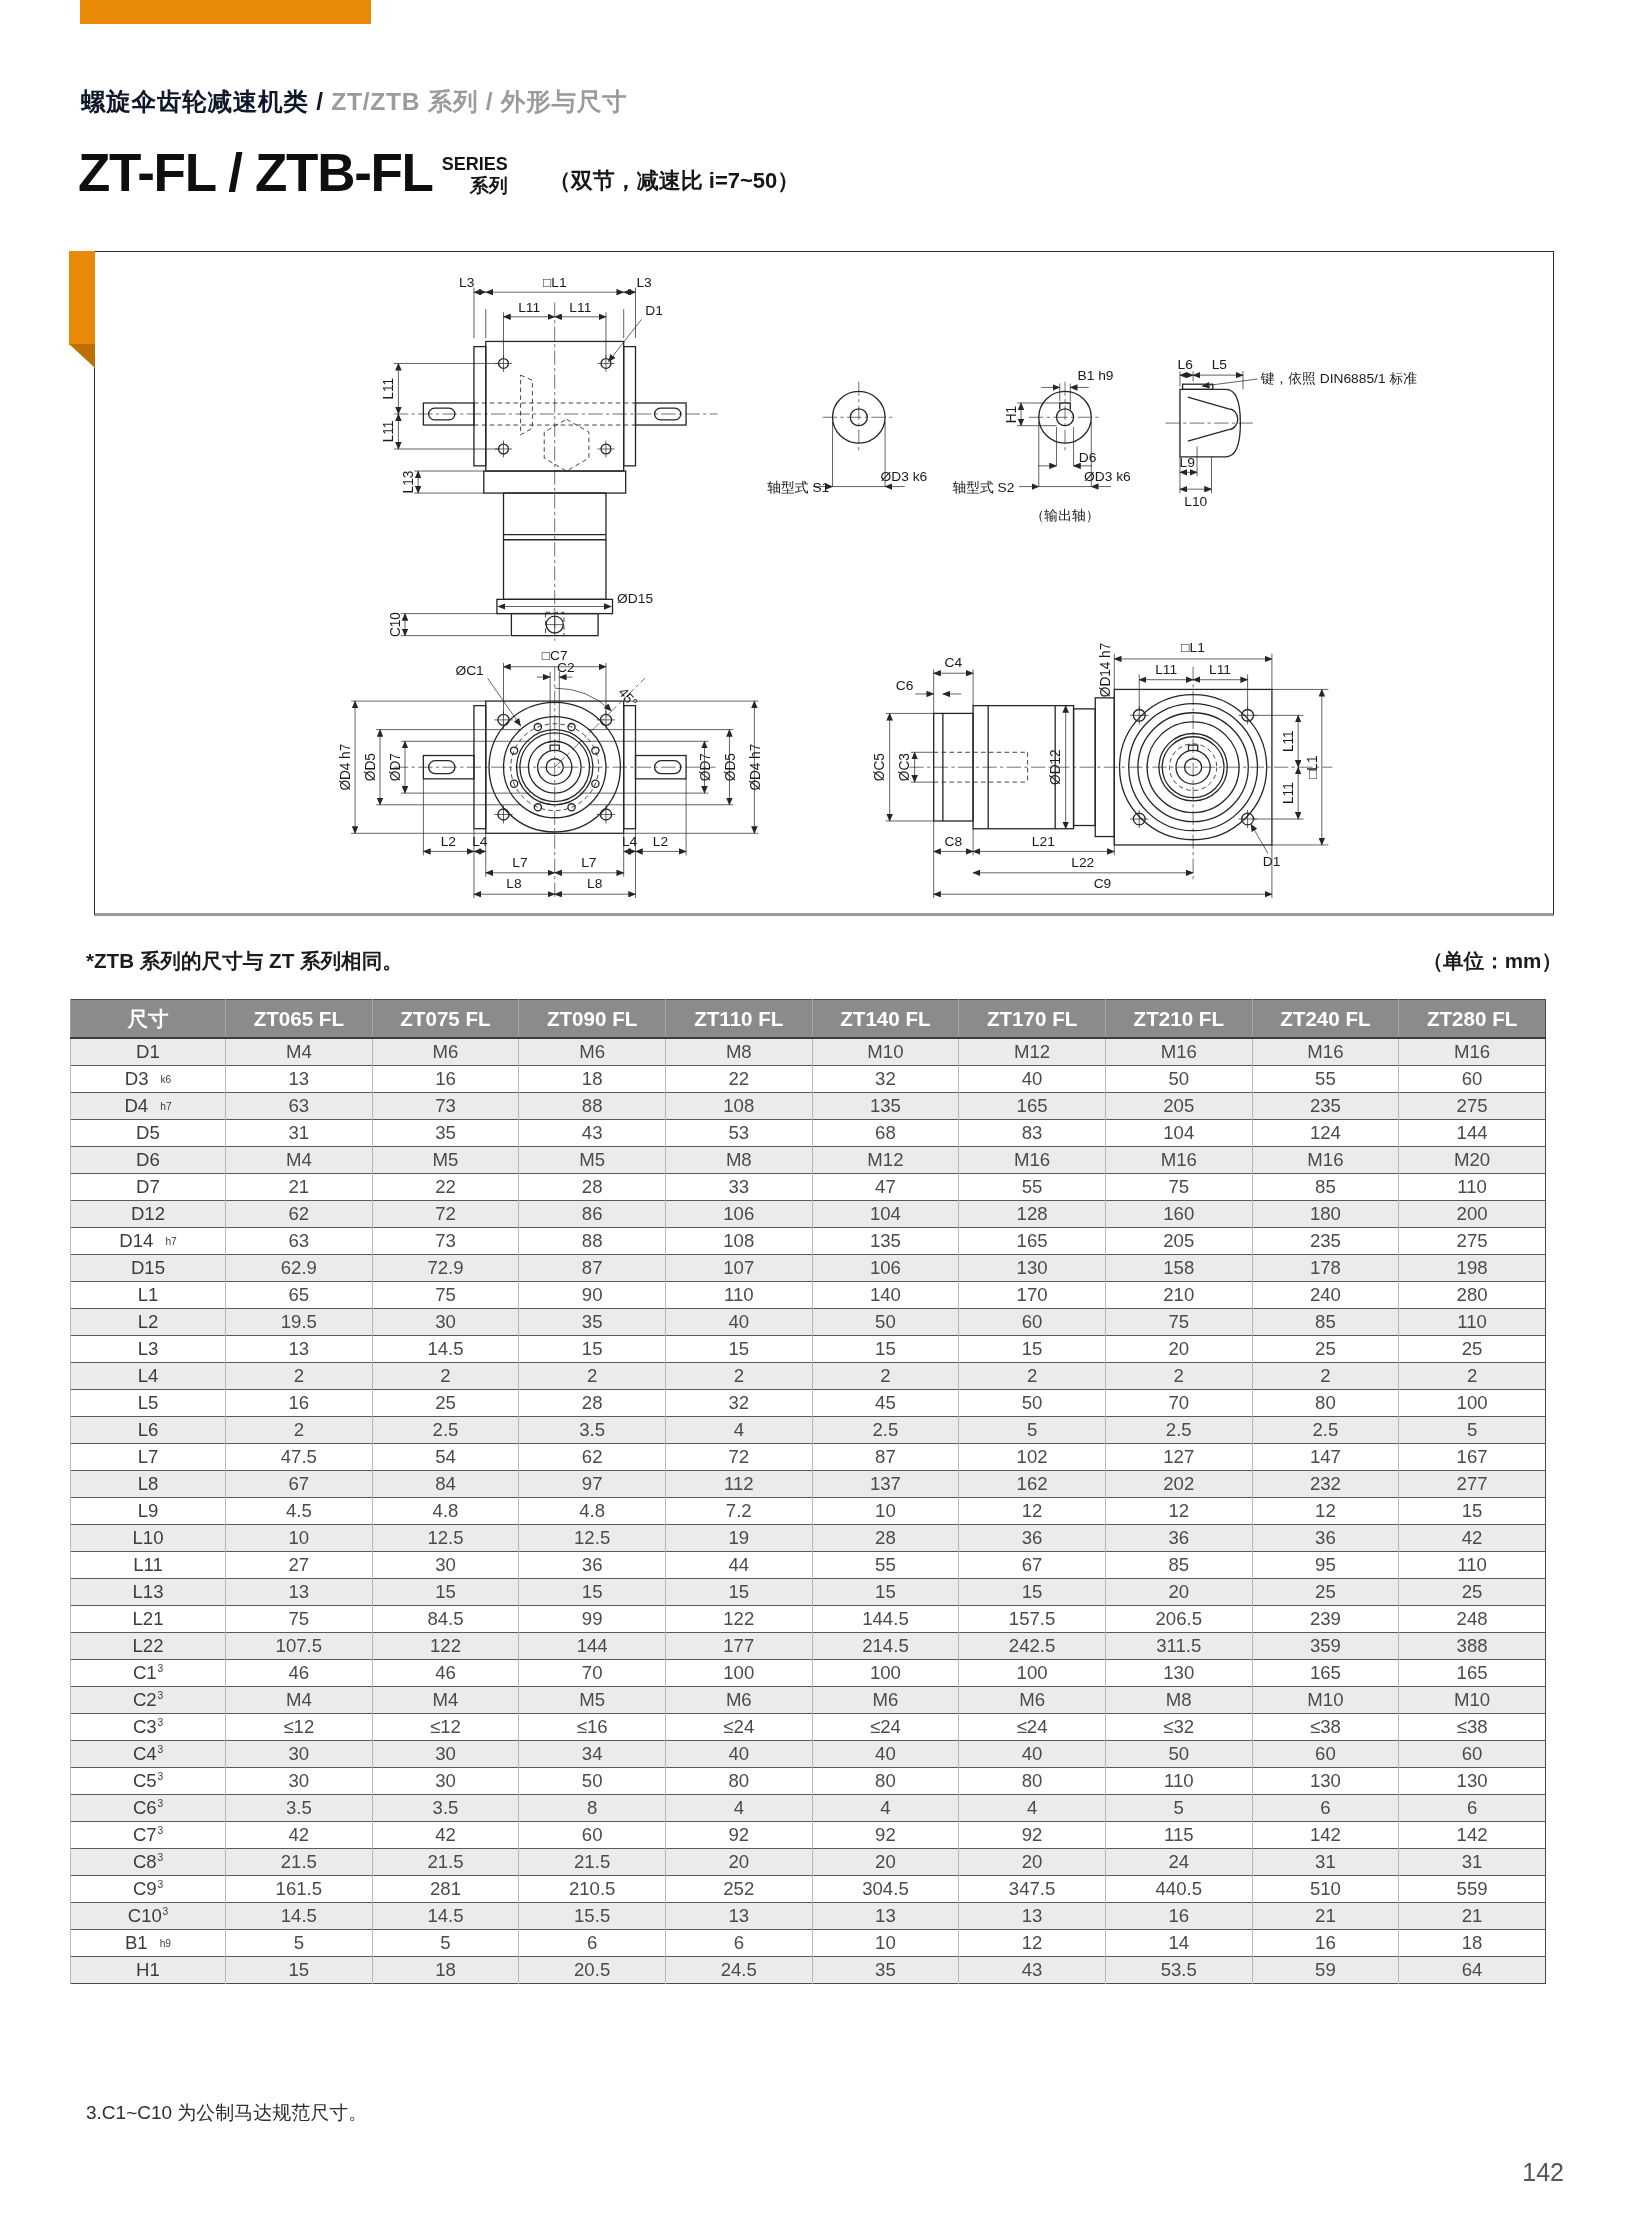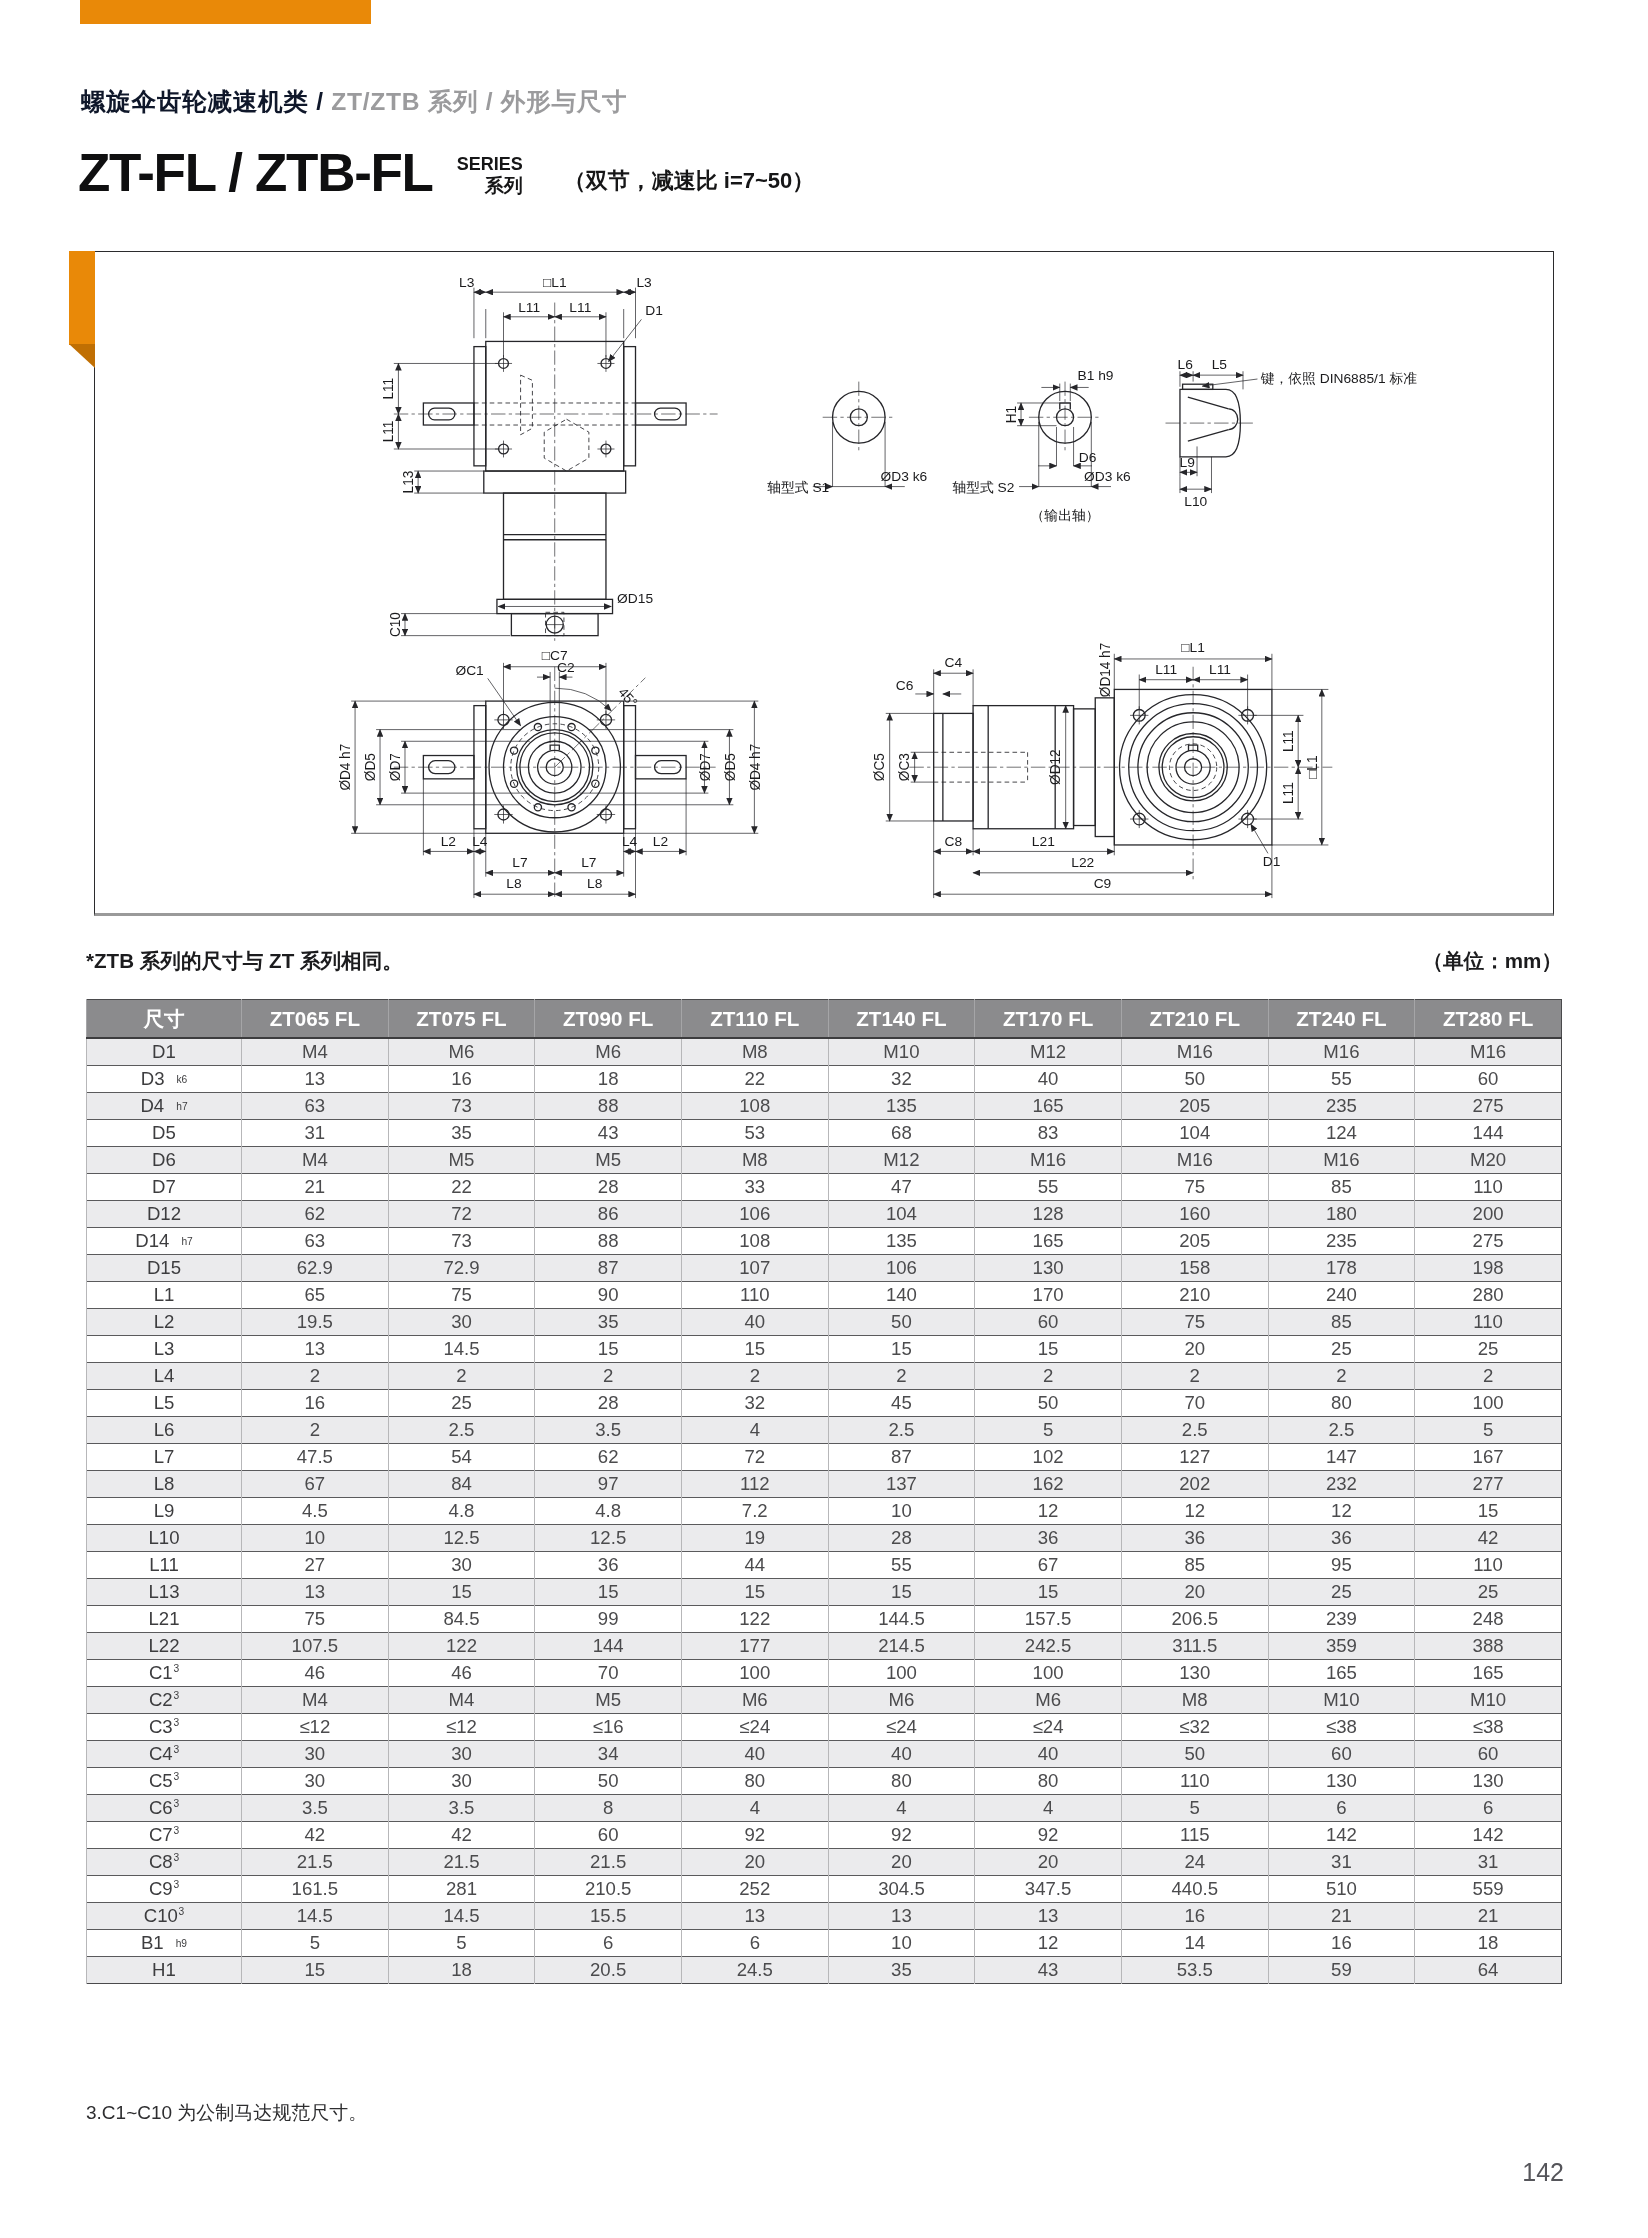--- a/index.html
+++ b/index.html
@@ -4,33 +4,33 @@
 <style>
   html,body{margin:0;padding:0;}
   body{width:1649px;height:2239px;position:relative;background:#ffffff;
        font-family:"Liberation Sans", sans-serif;overflow:hidden;}
   .top-bar{position:absolute;left:80px;top:0;width:291px;height:24px;background:#E98908;}
   .page-header{position:absolute;left:81px;top:85px;font-size:24.6px;font-weight:bold;letter-spacing:0.7px;}
   .ph-bold{color:#0f172a;}
   .ph-light{color:#9b9b9d;}
   .title-block{position:absolute;left:78px;top:149px;display:flex;align-items:flex-end;text-align:right;}
   .title-main{font-size:53px;font-weight:bold;color:#0f0f10;line-height:.92;letter-spacing:-1.3px;}
-  .series-col{display:flex;flex-direction:column;margin-left:24px;font-weight:bold;color:#161617;line-height:1.18;}
+  .series-col{display:flex;flex-direction:column;margin-left:9px;font-weight:bold;color:#161617;line-height:1.18;}
   .series-en{font-size:18px;}
   .series-cn{font-size:19px;}
   .title-spec{font-size:22px;font-weight:bold;color:#161617;margin-left:41px;padding-bottom:2px;white-space:nowrap;}
   .figure-box{position:absolute;left:94px;top:251px;width:1460px;height:665px;box-sizing:border-box;
               border:1.3px solid #2b2b2d;border-bottom:3.3px solid #9a9a9a;background:#fff;}
   .figure-box svg{position:absolute;left:0;top:0;width:100%;height:100%;}
   .ribbon{position:absolute;left:69px;top:251px;width:26px;height:94px;background:#E98908;z-index:3;}
   .ribbon-fold{position:absolute;left:69px;top:344px;width:26px;height:24px;background:#C06F03;
                clip-path:polygon(0 0,100% 0,100% 100%);z-index:3;}
   .note-row{position:absolute;left:86px;top:947px;width:1476px;display:flex;justify-content:space-between;
             font-size:20.6px;font-weight:bold;color:#1c1c1e;}
-  table.dims{position:absolute;left:86px;top:999px;width:1476px;border-collapse:collapse;table-layout:fixed;
+  table.dims{position:absolute;left:70px;top:999px;width:1476px;border-collapse:collapse;table-layout:fixed;
              border:1.3px solid #4a4a4c;}
   table.dims th{background:#8B8B8D;color:#ffffff;font-size:20.6px;font-weight:bold;height:37px;
                 border-left:0.7px solid #a5a5a7;border-bottom:2px solid #3c3c3e;padding:0;text-align:center;}
   table.dims th:first-child{width:154px;}
   table.dims td{text-align:center;font-size:18.6px;color:#4b4b4d;height:26px;padding:0;line-height:1;
                 border-left:1px solid #b7b7b9;border-top:1.3px solid #5a5a5c;}
   table.dims td.rowlabel{color:#3d3d3f;}
   tr.odd td{background:#ebebed;}
   tr.even td{background:#ffffff;}
   .sup3{font-size:.55em;vertical-align:super;margin-left:0.7px;}

